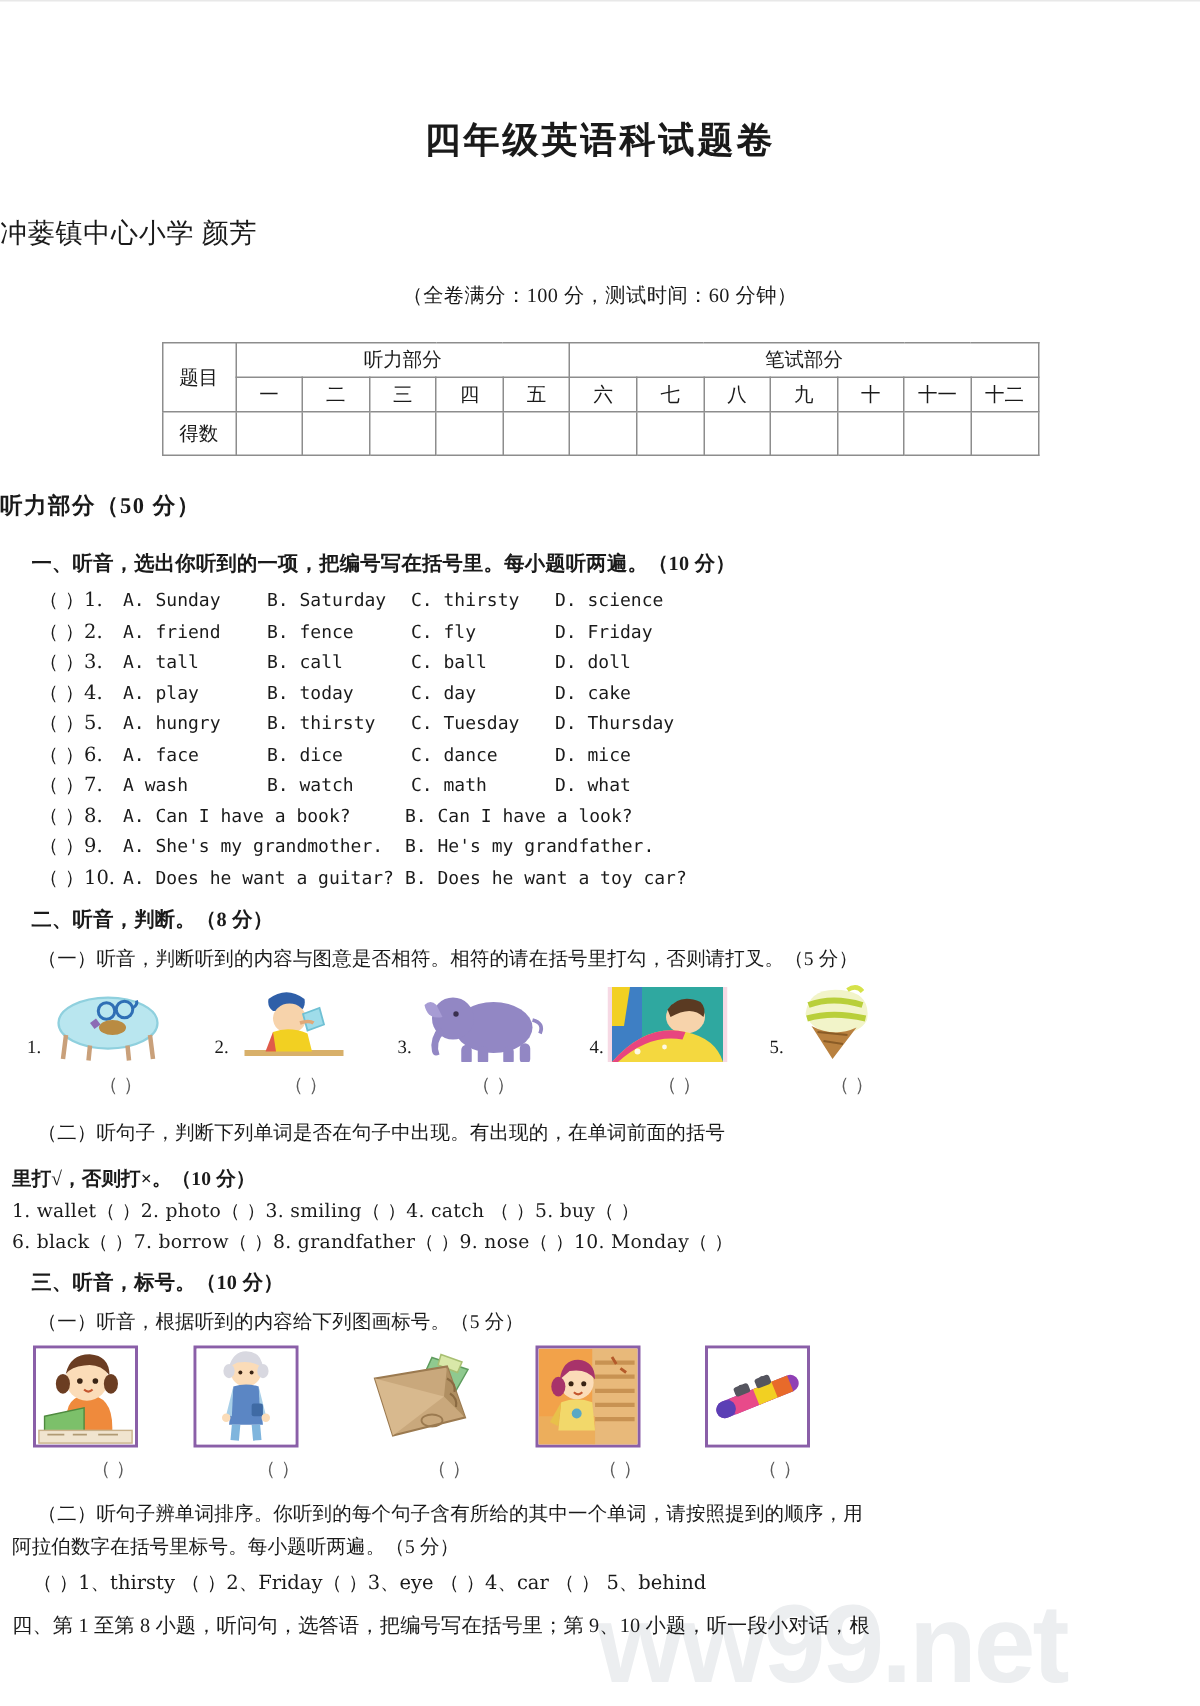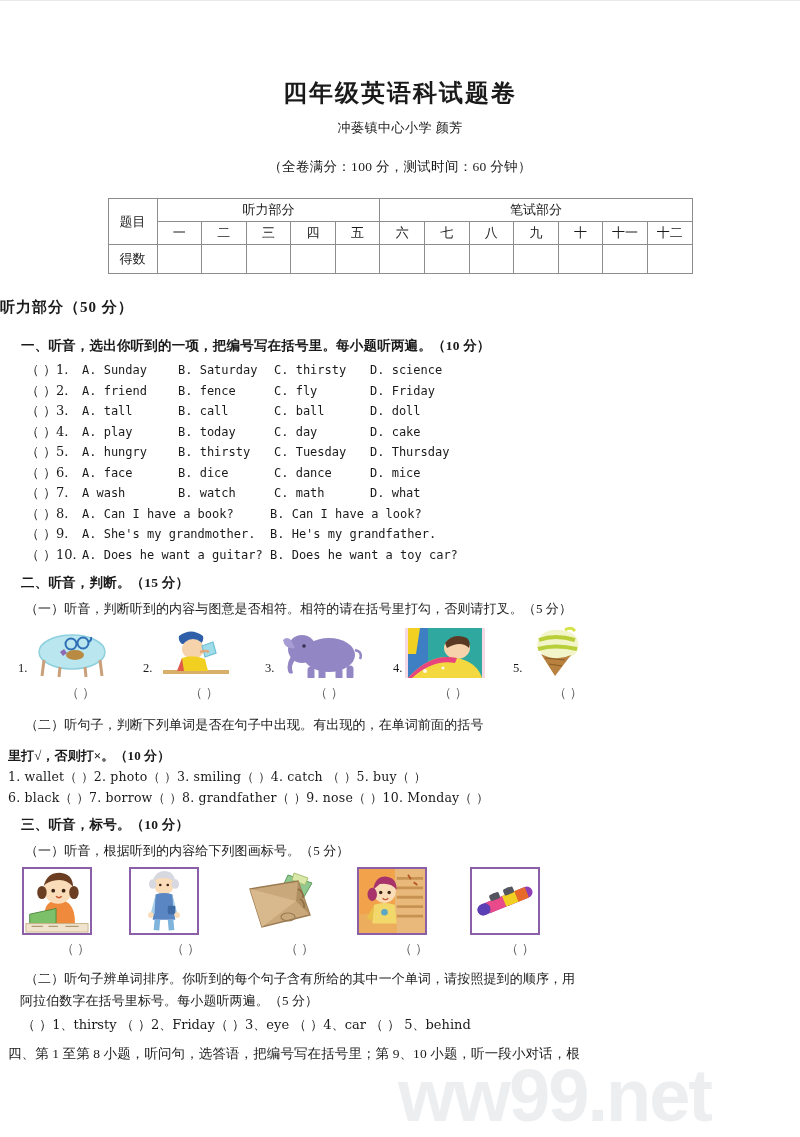--- a/index.html
+++ b/index.html
@@ -33,23 +33,22 @@
   .doc-title{
     text-align:center;
     font-size:24px;
     font-weight:bold;
     letter-spacing:2px;
     margin:0;
     padding-top:76px;
     font-family:"DejaVu Serif",serif;
   }
   .doc-author{
-    text-align:center;
-    font-size:13px;
-    margin-top:10px;
+    font-size:18px;
+    margin-top:34px;
     letter-spacing:.5px;
   }
   .doc-meta{
     text-align:center;
     font-size:13.5px;
     margin-top:21px;
     letter-spacing:.3px;
   }
 
   
@@ -251,21 +250,21 @@
         <span class="brk">（    ）</span><span class="qn">8.</span><span class="opt wide2">A. Can  I  have a book?</span><span class="opt last">B.  Can I   have  a  look?</span>
       </div>
       <div class="crow">
         <span class="brk">（    ）</span><span class="qn">9.</span><span class="opt wide2">A. She's  my grandmother.</span><span class="opt last">B.  He's  my grandfather.</span>
       </div>
       <div class="crow">
         <span class="brk">（    ）</span><span class="qn">10.</span><span class="opt wide2">A. Does he want a guitar?</span><span class="opt last">B.  Does he want a toy car?</span>
       </div>
     </div>
 
-    <div class="q-head tight">二、听音，判断。（15 分）</div>
+    <div class="q-head tight">二、听音，判断。（8 分）</div>
     <div class="q-sub">（一）听音，判断听到的内容与图意是否相符。相符的请在括号里打勾，否则请打叉。（5 分）</div>
 
     <div class="picstrip">
 
       <div class="piccell" style="width:125px;">
         <span class="picnum">1.</span>
         <svg width="85" height="48" viewBox="0 0 85 48">
           <ellipse cx="42" cy="22" rx="33" ry="17" fill="#b9e6ef" stroke="#8fd0de" stroke-width="1.5"></ellipse>
           <path d="M14 30 L12 46 M70 30 L72 46 M30 37 L29 47 M55 37 L56 47" stroke="#c9a07a" stroke-width="3" fill="none"></path>
           <g stroke="#2f6fb5" stroke-width="2" fill="none">
@@ -439,19 +438,19 @@
 
     <div class="parens" style="padding-left:22px;margin-top:5px;">
       <span style="width:107px;">（    ）</span>
       <span style="width:113px;">（    ）</span>
       <span style="width:115px;">（    ）</span>
       <span style="width:113px;">（    ）</span>
       <span style="width:100px;">（    ）</span>
     </div>
 
     <div class="q-sub" style="margin-top:12px;">（二）听句子辨单词排序。你听到的每个句子含有所给的其中一个单词，请按照提到的顺序，用</div>
-    <div class="q-sub" style="padding-left:20px;margin-top:4px;">阿拉伯数字在括号里标号。每小题听两遍。（5 分）</div>
+    <div class="q-sub" style="padding-left:8px;margin-top:4px;">阿拉伯数字在括号里标号。每小题听两遍。（5 分）</div>
     <div class="orderrow">（    ）1、thirsty  （    ）2、Friday（    ）3、eye  （    ）4、car  （    ） 5、behind</div>
 
     <div class="last-line">四、第 1 至第 8 小题，听问句，选答语，把编号写在括号里；第 9、10 小题，听一段小对话，根</div>
 
   </div>
 </div>
 
 </body></html>

